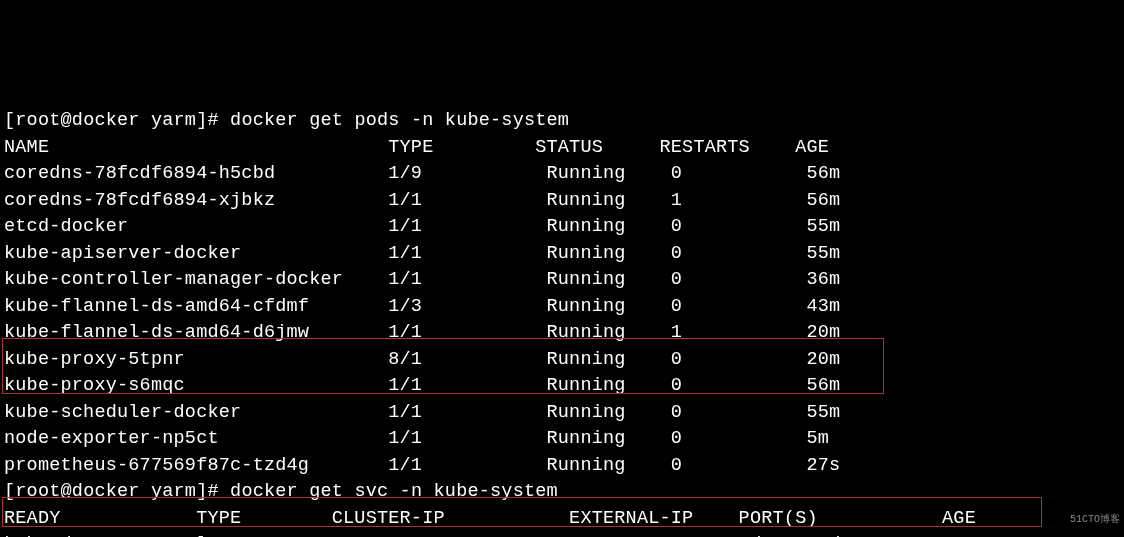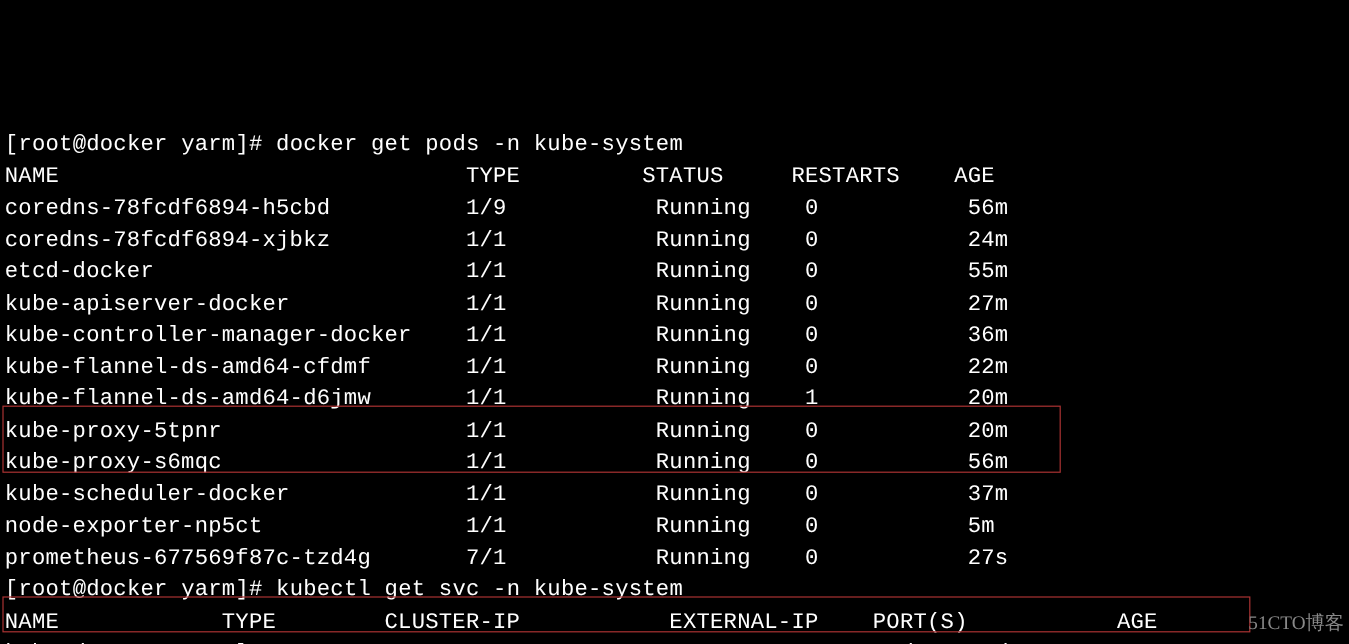--- a/index.html
+++ b/index.html
@@ -21,47 +21,47 @@
   .box{
     position:absolute;
     border:1px solid #a33;
     background:transparent;
     pointer-events:none;
   }
   .wm{
     position:absolute;
     right:4px;
     bottom:4px;
-    font-size:16px;
-    font-family:Liberation Serif, serif;
+    font-size:10px;
+    font-family:Liberation Mono, monospace;
     color:#888;
     letter-spacing:0;
   }
 </style>
 </head>
 <body>
 
 
 
 <div><span>[<span>root</span>@<span>docker</span> <span>yarm</span>]# <span>docker get pods -n kube-system</span></span>
 <span><span>NAME                              TYPE         STATUS     RESTARTS    AGE</span></span>
 <span>coredns-78fcdf6894-h5cbd          1/9           Running    0           56m</span>
-<span>coredns-78fcdf6894-xjbkz          1/1           Running    0           24m</span>
+<span>coredns-78fcdf6894-xjbkz          1/1           Running    1           56m</span>
 <span>etcd-docker                       1/1           Running    0           55m</span>
-<span>kube-apiserver-docker             1/1           Running    0           27m</span>
+<span>kube-apiserver-docker             1/1           Running    0           55m</span>
 <span>kube-controller-manager-docker    1/1           Running    0           36m</span>
-<span>kube-flannel-ds-amd64-cfdmf       1/1           Running    0           22m</span>
+<span>kube-flannel-ds-amd64-cfdmf       1/3           Running    0           43m</span>
 <span>kube-flannel-ds-amd64-d6jmw       1/1           Running    1           20m</span>
-<span>kube-proxy-5tpnr                  1/1           Running    0           20m</span>
+<span>kube-proxy-5tpnr                  8/1           Running    0           20m</span>
 <span>kube-proxy-s6mqc                  1/1           Running    0           56m</span>
-<span>kube-scheduler-docker             1/1           Running    0           37m</span>
+<span>kube-scheduler-docker             1/1           Running    0           55m</span>
 <span>node-exporter-np5ct               1/1           Running    0           5m</span>
-<span>prometheus-677569f87c-tzd4g       7/1           Running    0           27s</span>
-<span>[<span>root</span>@<span>docker</span> <span>yarm</span>]# <span>kubectl get svc -n kube-system</span></span>
-<span><span>NAME            TYPE        CLUSTER-IP           EXTERNAL-IP    PORT(S)           AGE</span></span>
+<span>prometheus-677569f87c-tzd4g       1/1           Running    0           27s</span>
+<span>[<span>root</span>@<span>docker</span> <span>yarm</span>]# <span>docker get svc -n kube-system</span></span>
+<span><span>READY            TYPE        CLUSTER-IP           EXTERNAL-IP    PORT(S)           AGE</span></span>
 <span>kube-dns        ClusterIP   10.96.0.10           &lt;none&gt;         53/UDP,53/TCP     57m</span>
 
 </div>
 
 <div class="box" style="left:2px;top:338px;width:880px;height:54px;"></div>
 <div class="box" style="left:2px;top:497px;width:1038px;height:28px;"></div>
 <div class="wm">51CTO博客</div>
 
 
 

